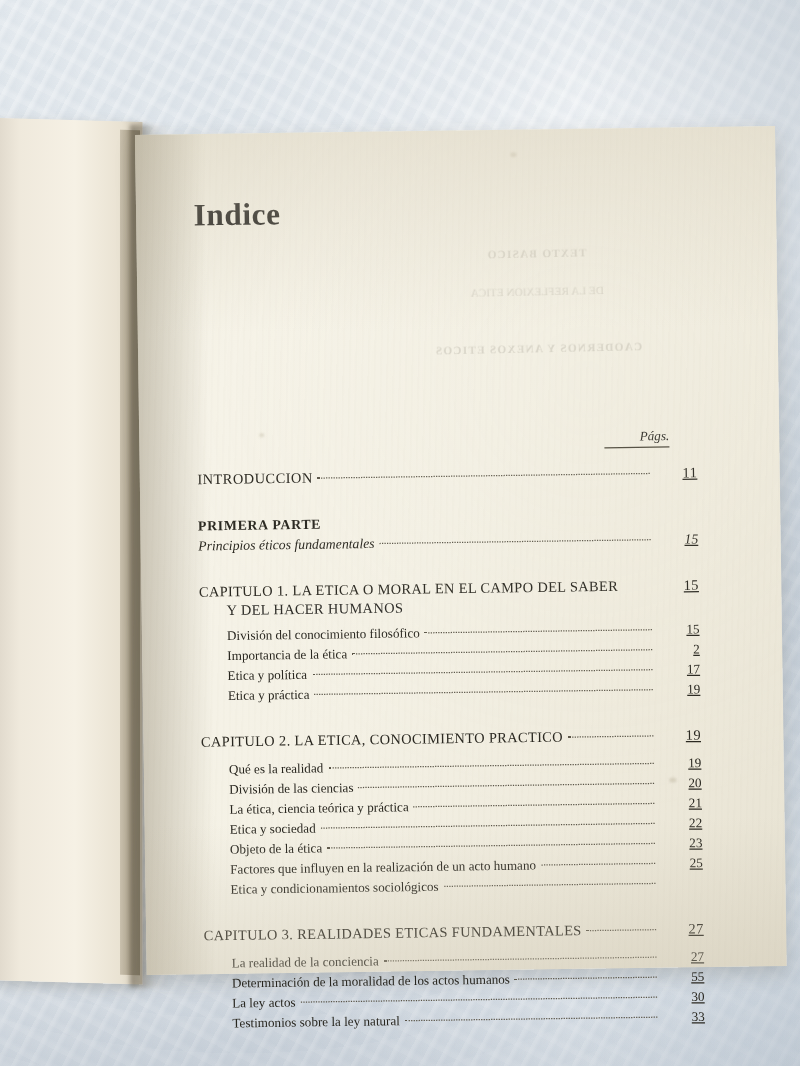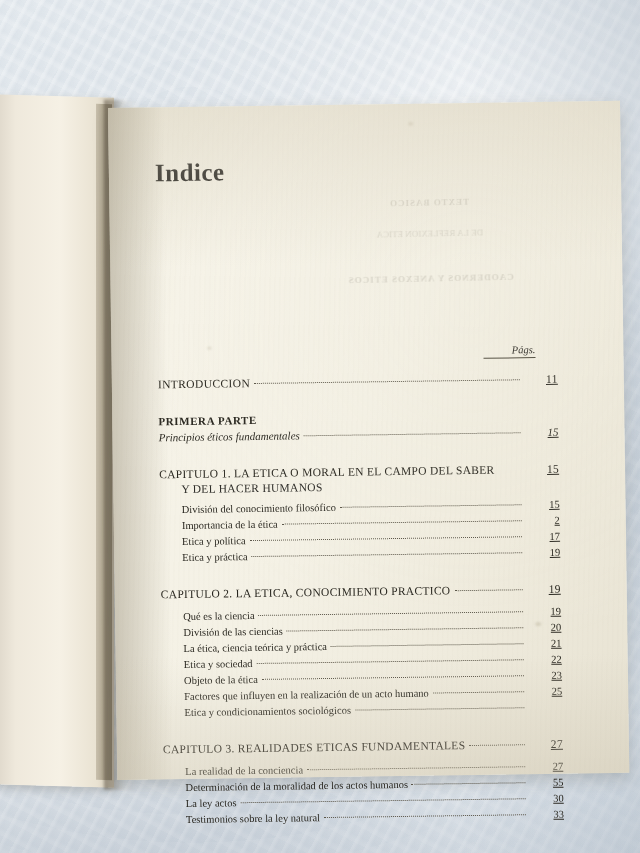--- a/index.html
+++ b/index.html
@@ -304,21 +304,21 @@
             <span class="pg">19</span>
           </div>
           <div class="chapter-wrap">
             <div class="row chapter">
               <span class="lbl">CAPITULO 2.  LA ETICA, CONOCIMIENTO PRACTICO</span>
               <span class="dots"></span>
               <span class="pg">19</span>
             </div>
           </div>
           <div class="row entry group-first">
-            <span class="lbl">Qué es la ciencia</span>
+            <span class="lbl">Qué es la realidad</span>
             <span class="dots"></span>
             <span class="pg">19</span>
           </div>
           <div class="row entry">
             <span class="lbl">División de las ciencias</span>
             <span class="dots"></span>
             <span class="pg">20</span>
           </div>
           <div class="row entry">
             <span class="lbl">La ética, ciencia teórica y práctica</span>

